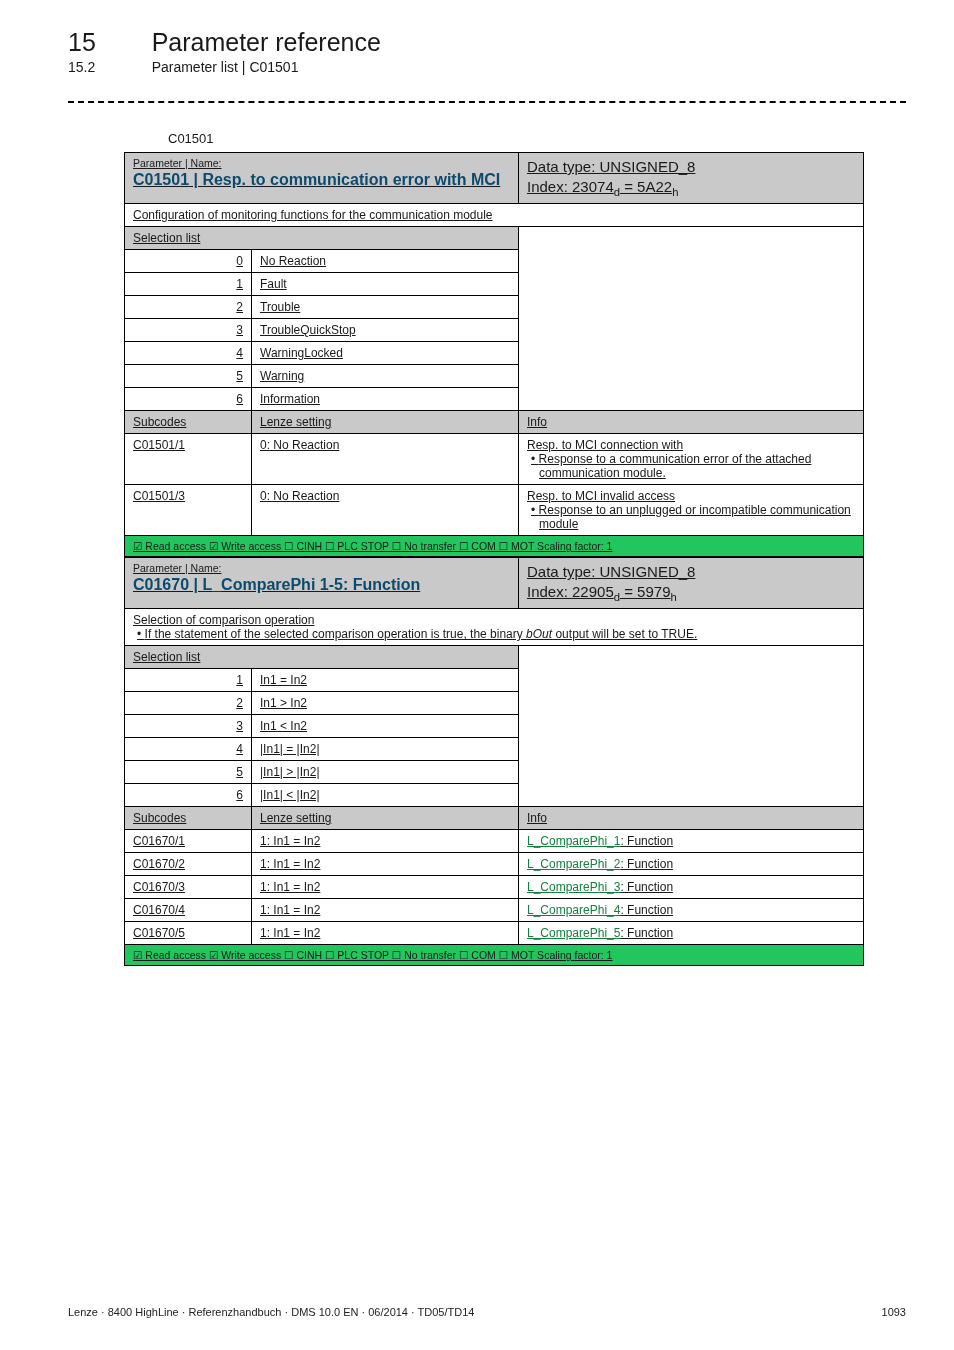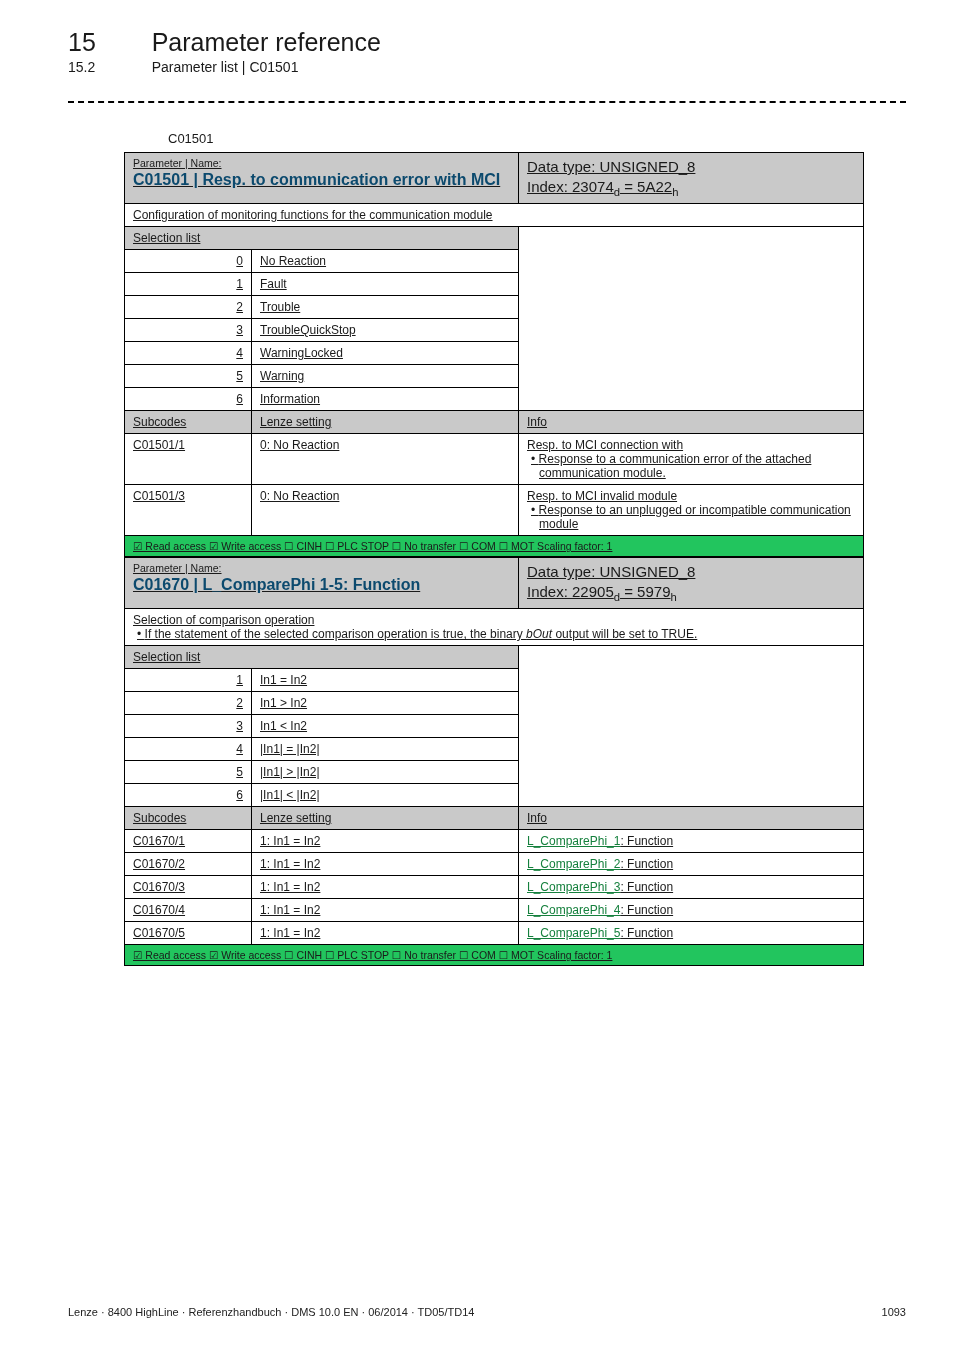--- a/index.html
+++ b/index.html
@@ -184,21 +184,21 @@
       <td>0: No Reaction</td>
       <td>
         <div>Resp. to MCI connection with</div>
         <div style="padding-left:12px; text-indent:-8px;">• <span>Response to a communication error of the attached communication module.</span></div>
       </td>
     </tr>
     <tr>
       <td>C01501/3</td>
       <td>0: No Reaction</td>
       <td>
-        <div>Resp. to MCI invalid module</div>
+        <div>Resp. to MCI invalid access</div>
         <div style="padding-left:12px; text-indent:-8px;">• <span>Response to an unplugged or incompatible communication module</span></div>
       </td>
     </tr>
     <tr class="foot-row">
       <td colspan="3">☑ Read access   ☑ Write access   ☐ CINH   ☐ PLC STOP   ☐ No transfer   ☐ COM   ☐ MOT    Scaling factor: 1</td>
     </tr>
   </tbody>
     </table>
 
 

